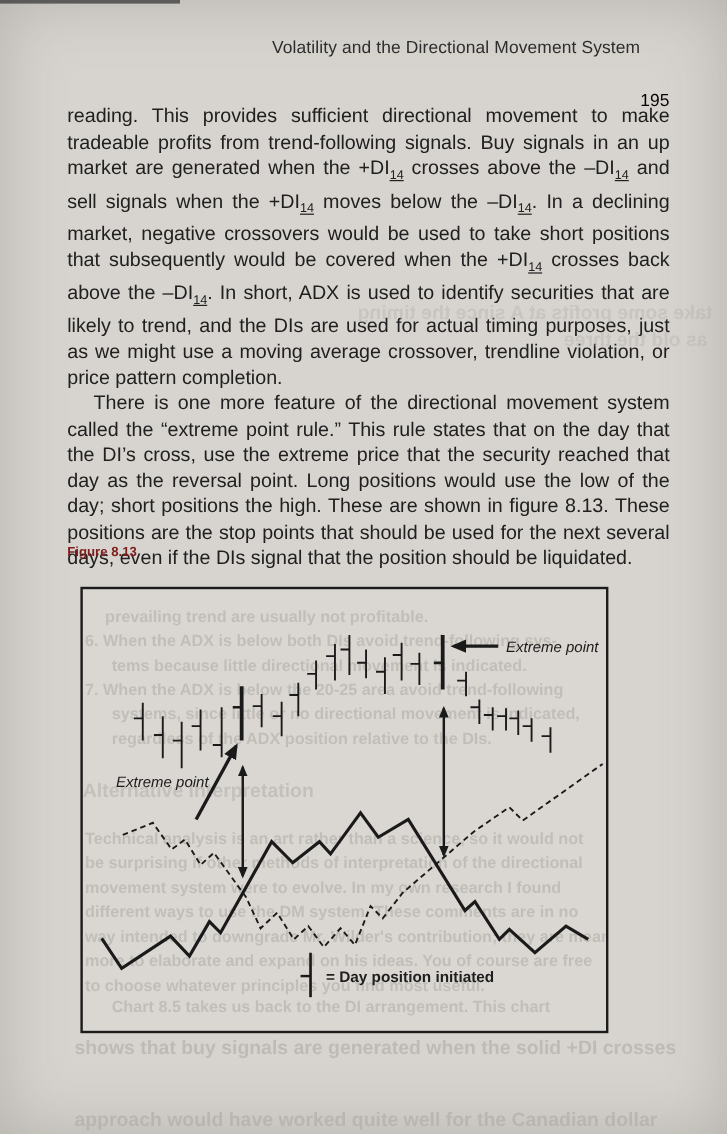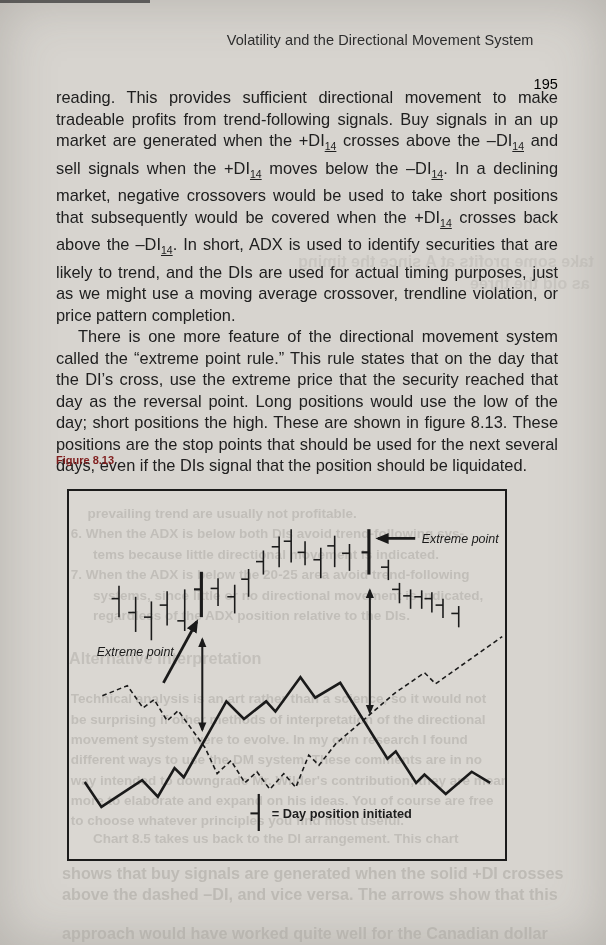--- a/index.html
+++ b/index.html
@@ -137,17 +137,16 @@
       <g id="g-labels">
           <text x="30" y="163" class="eplabel">Extreme point</text>
           <text x="381" y="41" class="eplabel">Extreme point</text>
           <line x1="205" y1="312" x2="205" y2="352" class="stroke" stroke-width="2.4"></line>
           <line x1="196" y1="333" x2="205" y2="333" class="stroke" stroke-width="2.2"></line>
           <text x="219" y="338" class="legend-text">= Day position initiated</text>
         </g>
     </svg>
   </div>
 <div class="bleed-div" style="left: 62px; top: 864px;">shows that buy signals are generated when the solid +DI crosses</div>
-    <div class="bleed-div" style="left: 62px; top: 885px;">above the dashed –DI, and vice versa. The arrows show that this</div>
     <div class="bleed-div" style="left: 62px; top: 907px; margin-top: 17px;">approach would have worked quite well for the Canadian dollar</div>
     <div class="bleed-div mirror" style="left: 298px; top: 252px;">take some profits at A since the timing</div>
     <div class="bleed-div mirror" style="left: 470px; top: 274px;">as old the three</div>
   </div>
 
 </body></html>

